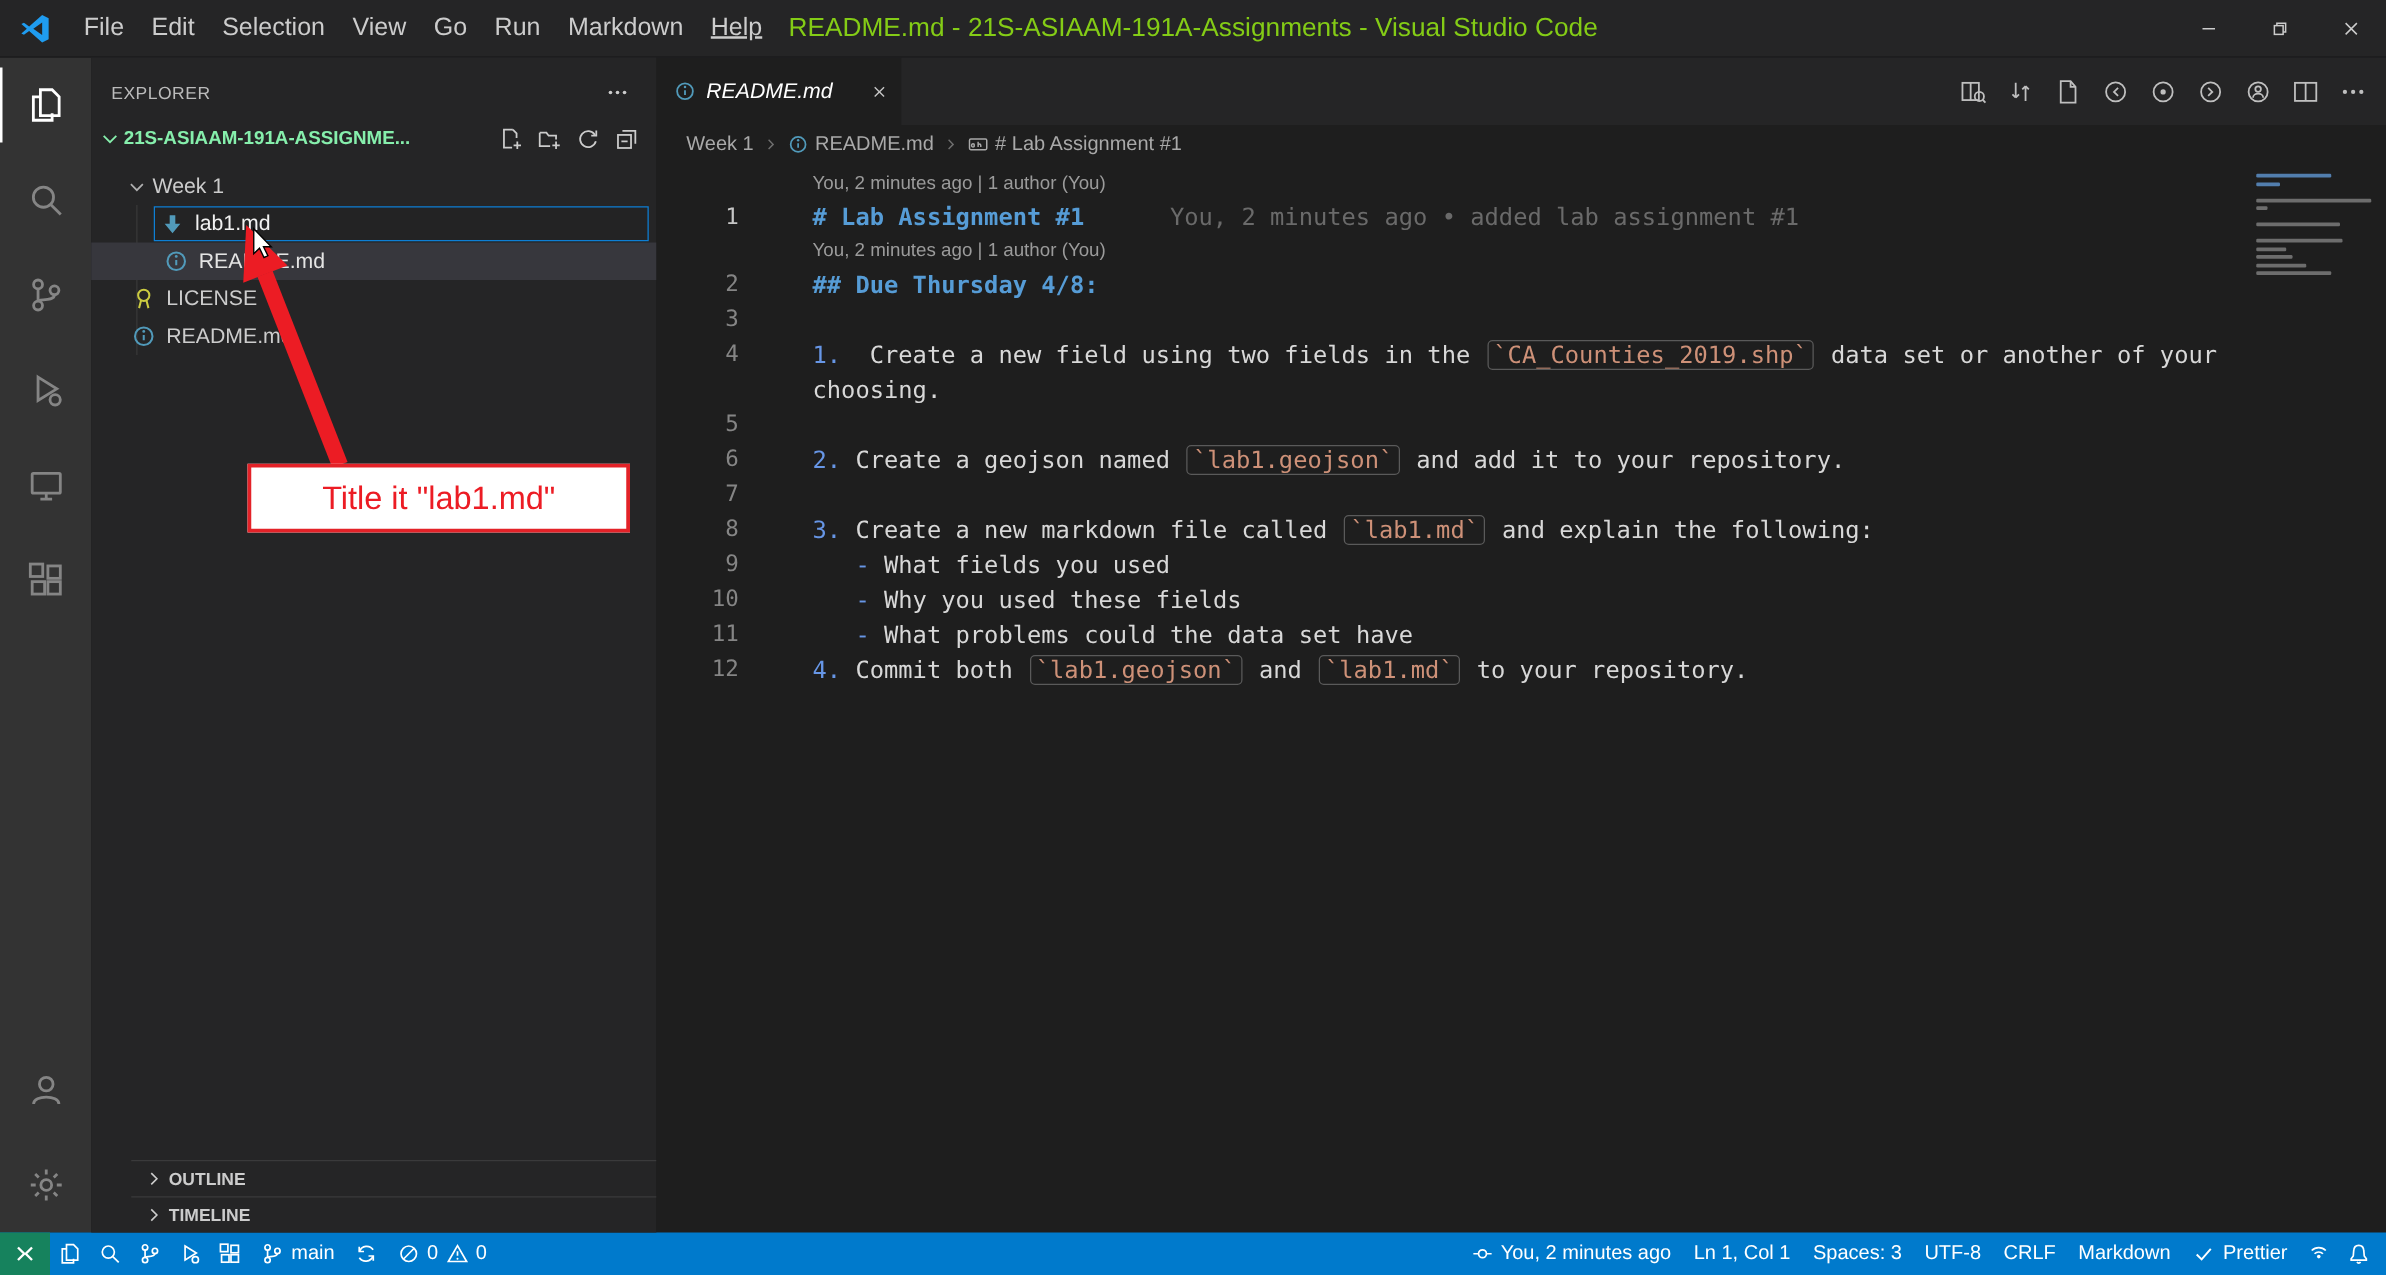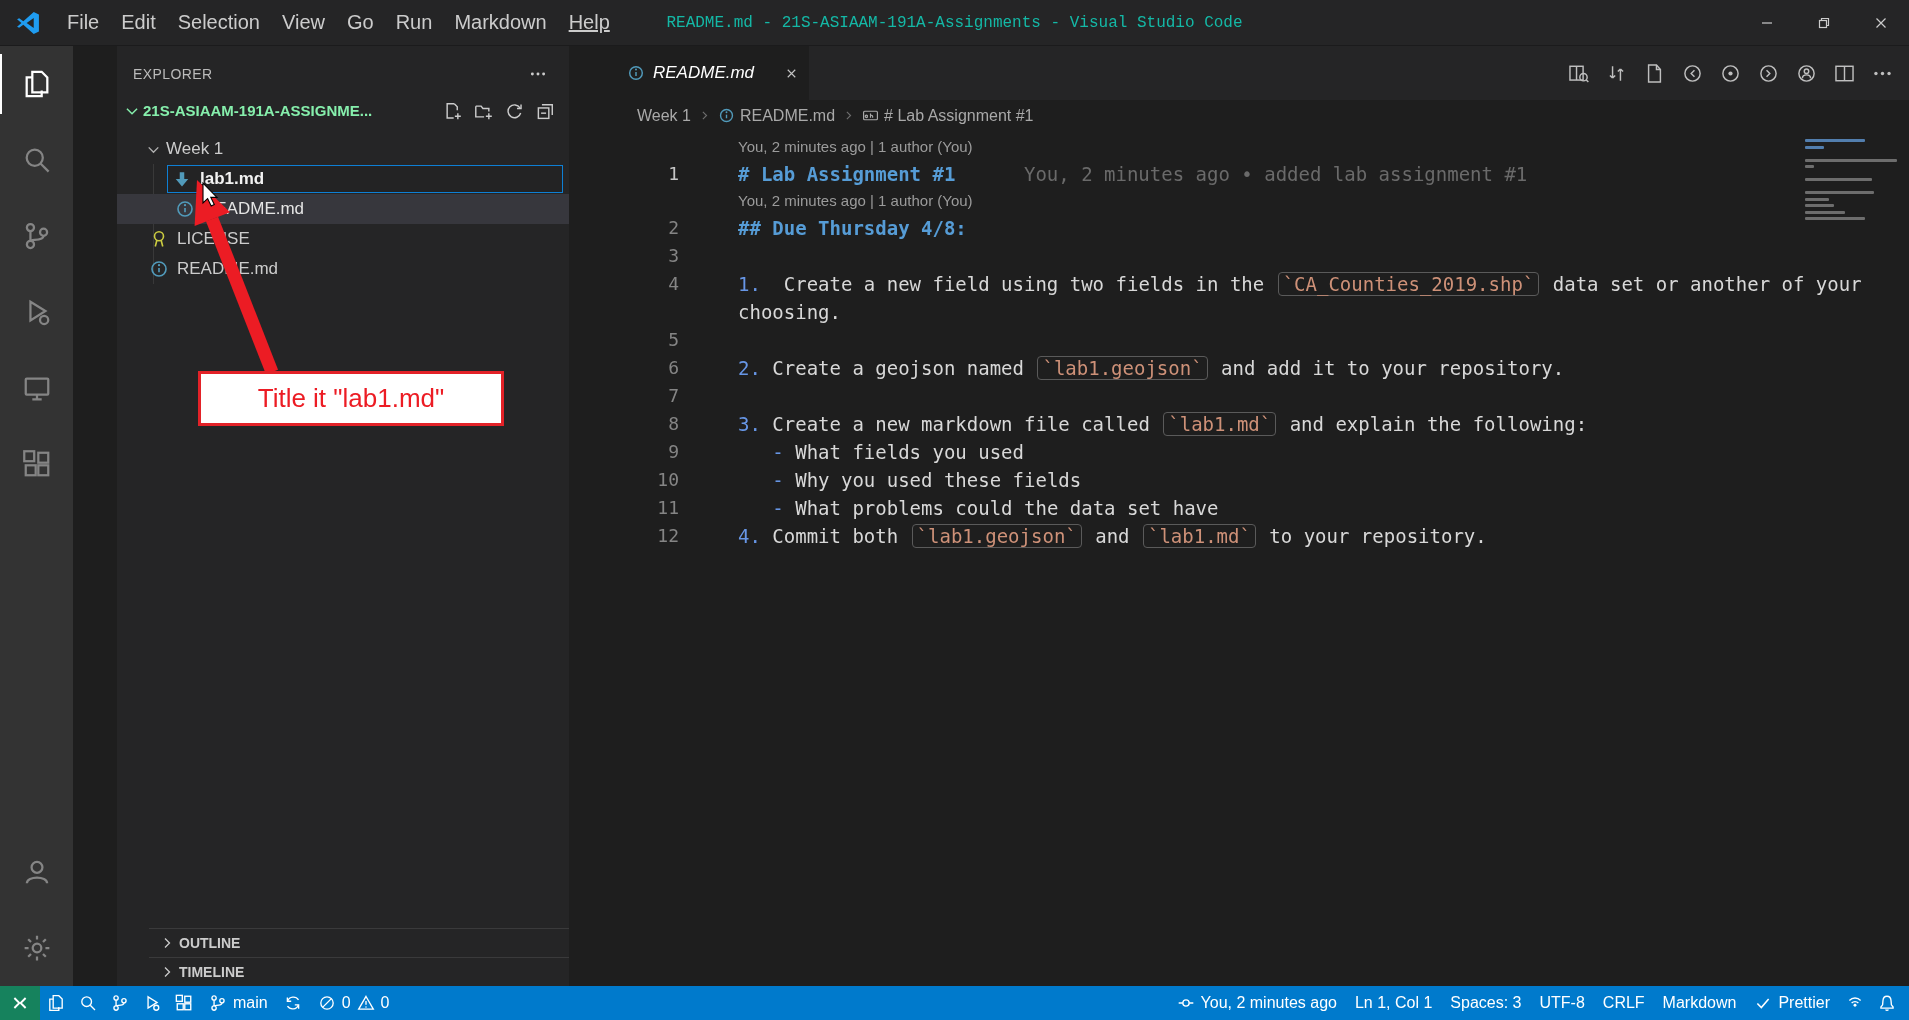--- a/index.html
+++ b/index.html
@@ -6,26 +6,26 @@
   html,body { width:1909px; height:1020px; overflow:hidden; background:#1e1e1e;
               font-family:"Liberation Sans", sans-serif; }
   .app { position:relative; width:1909px; height:1020px; display:flex; flex-direction:column; background:#1e1e1e; }
 
   
   .titlebar { height:46px; background:#252526; display:flex; align-items:center; position:relative; flex-shrink:0; border-bottom:1px solid #1b1b1c; }
   .vscode-logo { width:56px; height:46px; display:flex; align-items:center; justify-content:center; }
   .menubar { display:flex; height:100%; z-index:2; }
   .menu-item { padding:0 11px; font-size:20px; color:#cccccc; display:flex; align-items:center; height:100%; cursor:default; }
   .menu-item.underlined { text-decoration:underline; }
-  .title-center { position:absolute; left:0; right:0; top:0; height:100%; display:flex; align-items:center; justify-content:center; font-size:16px; color:#14b8a6; pointer-events:none; z-index:1;font-family:Liberation Mono, monospace; }
+  .title-center { position:absolute; left:0; right:0; top:0; height:100%; display:flex; align-items:center; justify-content:center; font-size:21px; color:#84cc16; pointer-events:none; z-index:1; }
   .win-controls { margin-left:auto; display:flex; height:100%; z-index:2; }
   .win-btn { width:57px; height:100%; display:flex; align-items:center; justify-content:center; color:#cccccc; }
 
   
-  .main { flex:1; display:flex; min-height:0;gap:44px; }
+  .main { flex:1; display:flex; min-height:0; }
 
   
   .activitybar { width:73px; background:#333333; display:flex; flex-direction:column; align-items:center; flex-shrink:0; }
   .ab-item { width:73px; height:76px; display:flex; align-items:center; justify-content:center; color:#858585; position:relative; }
   .ab-item.active { color:#ffffff; }
   .ab-item.active::before { content:""; position:absolute; left:0; top:8px; bottom:8px; width:2px; background:#ffffff; }
   .ab-item svg { width:30px; height:30px; }
   .ab-bottom { margin-top:auto; }
 
   
@@ -41,21 +41,21 @@
   .tree-row { height:30px; display:flex; align-items:center; font-size:17px; color:#cccccc; position:relative; }
   .tree-row .chev { color:#b0b0b0; display:flex; margin-right:4px; }
   .row-folder { padding-left:28px; }
   .row-child  { padding-left:58px; }
   .row-root   { padding-left:32px; }
   .tree-row.selected { background:#37373d; color:#e4e4e4; }
   .file-icon { width:20px; height:20px; margin-right:8px; flex-shrink:0; }
   .indent-guide { position:absolute; left:36px; top:30px; bottom:0; width:1px; background:#393939; }
   .rename-row { padding-left:50px; padding-right:6px; }
   .rename-box { flex:1; height:28px; display:flex; align-items:center; border:1px solid #0e7fd4; background:#232324; padding-left:4px; }
-  .rename-box input { flex:1; min-width:0; border:none; outline:none; background:transparent; color:#f2f2f2; font-size:17px; font-family:"Liberation Sans",sans-serif;font-weight:bold; }
+  .rename-box input { flex:1; min-width:0; border:none; outline:none; background:transparent; color:#f2f2f2; font-size:17px; font-family:"Liberation Sans",sans-serif; }
   .panel-row { height:29px; border-top:1px solid #3a3a3b; display:flex; align-items:center; padding-left:10px; gap:4px; font-size:14px; font-weight:bold; color:#cccccc; flex-shrink:0;margin-left:32px; }
   .panel-row .chev { display:flex; color:#cccccc; }
   .outline-row { margin-top:auto; }
 
   
   .editor-col { flex:1; display:flex; flex-direction:column; min-width:0; background:#1e1e1e; }
   .tabstrip { height:54px; background:#252526; display:flex; align-items:stretch; flex-shrink:0; }
   .tab { width:196px; background:#1e1e1e; display:flex; align-items:center; padding:0 10px 0 14px; gap:8px; flex-shrink:0; }
   .tab-label { color:#ffffff; font-size:17px; font-style:italic; white-space:nowrap; }
   .tab-close { margin-left:auto; color:#c5c5c5; display:flex; }

